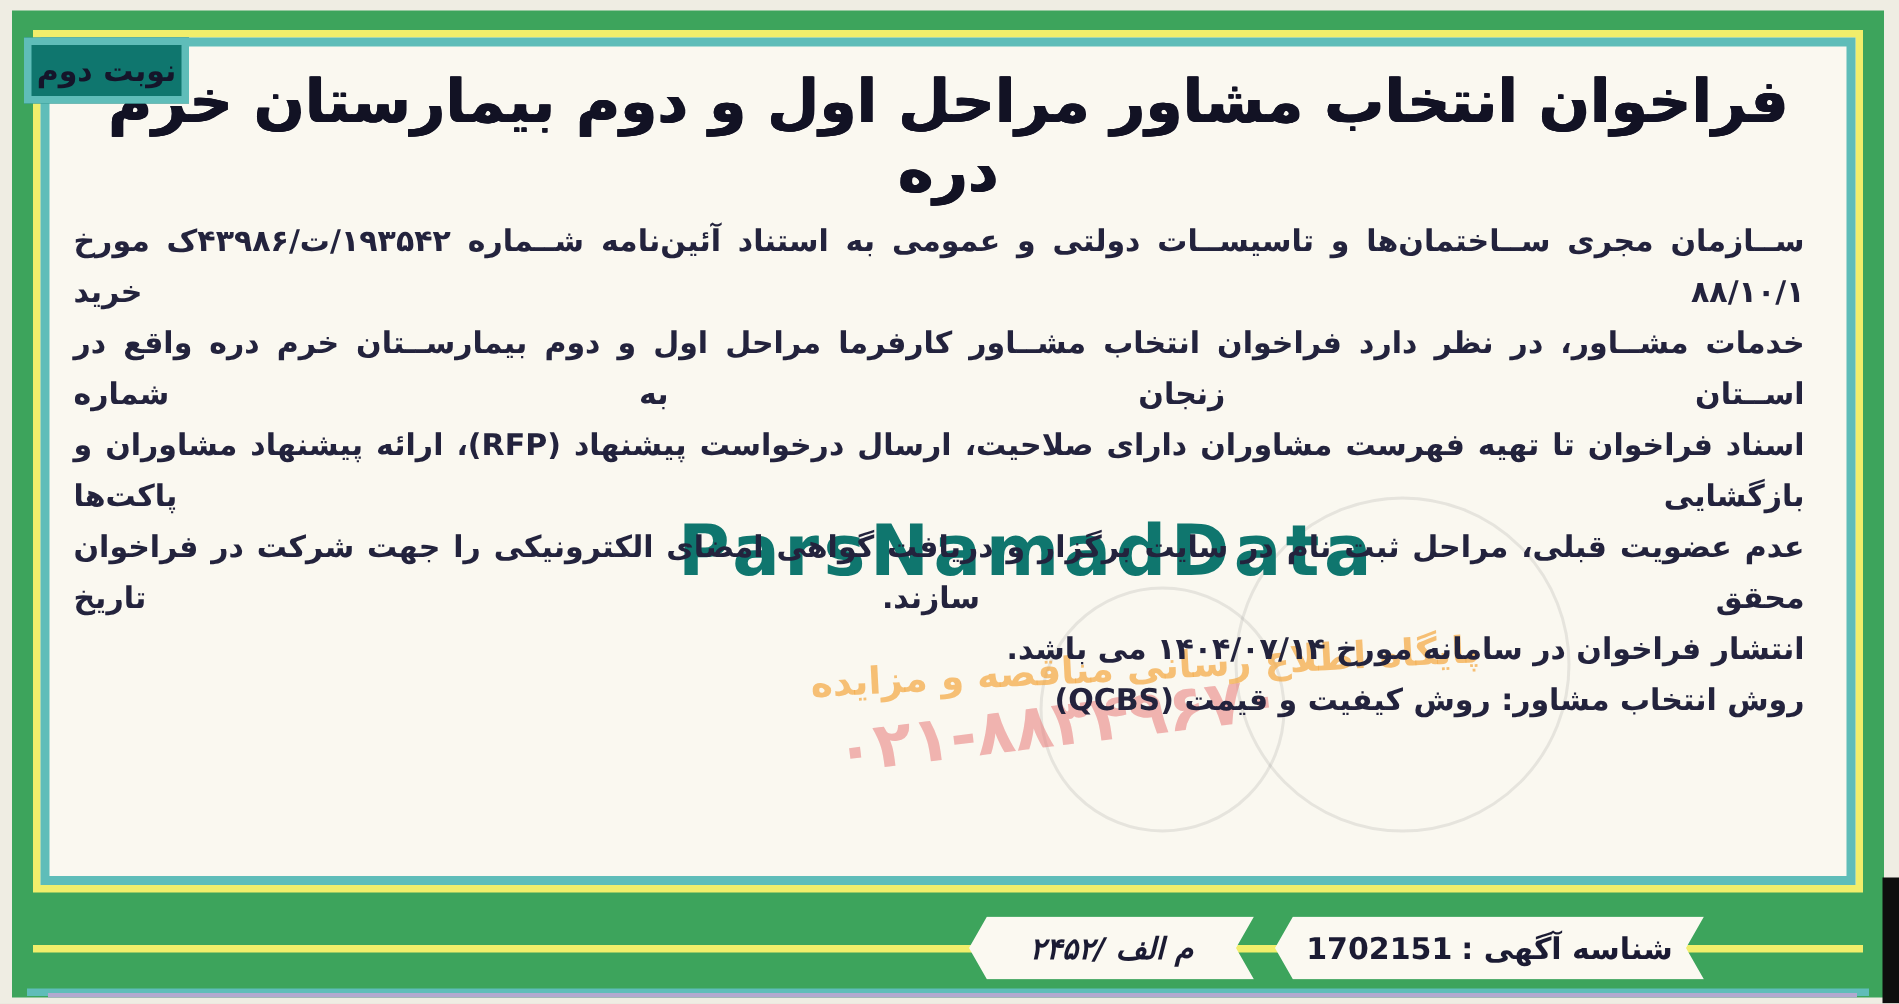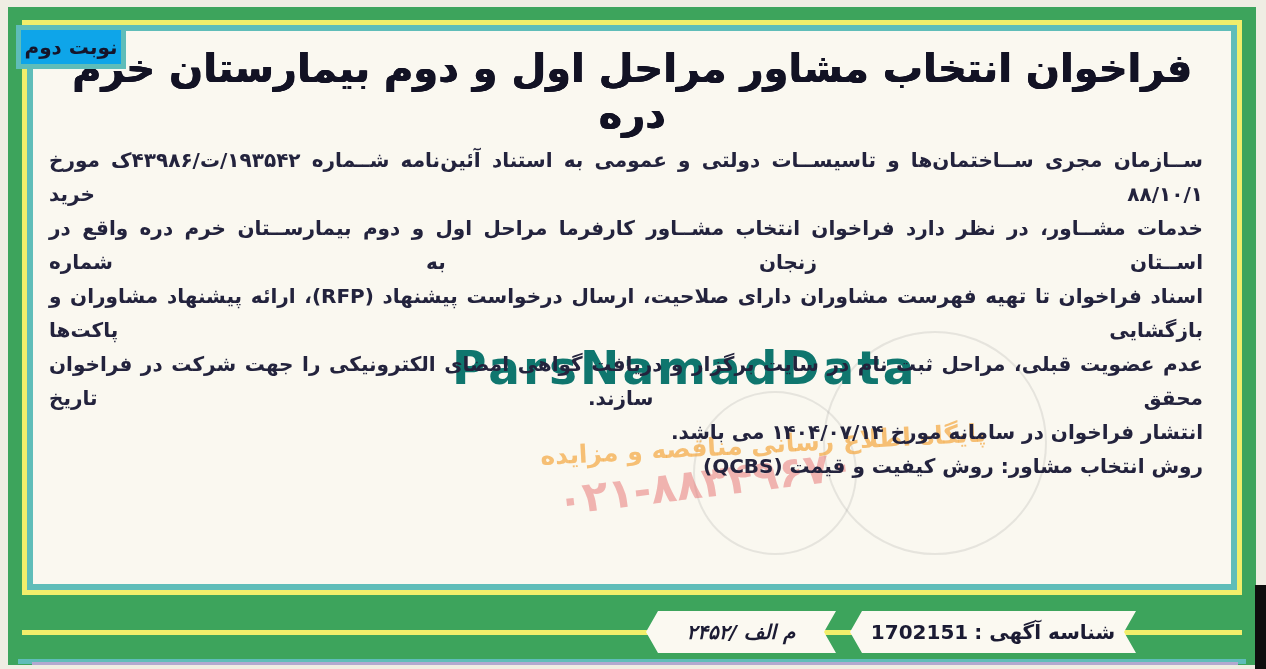--- a/index.html
+++ b/index.html
@@ -20,21 +20,21 @@
   }
   .content-box{
     position:relative; width:100%; height:100%; box-sizing:border-box;
     background:#faf8f0;
     border:6px solid #5fbdb9;
     overflow:hidden;
   }
   
   .issue-badge{
     position:absolute; left:16px; top:25px; width:100px; height:34px;
-    background:#0ea5e9; border:5px solid #5fbdb9;
+    background:#0f766e; border:5px solid #5fbdb9;
     display:flex; align-items:center; justify-content:center;
     font-size:20px; font-weight:bold; color:#15152a; z-index:6;
   }
   
   .ad-title{
     position:relative; z-index:3;
     margin:14px 30px 4px 30px;
     text-align:center; direction:rtl;
     font-size:40px; font-weight:bold; color:#121224;
     text-shadow:0.7px 0 0 #121224, 0 0.4px 0 #121224;

